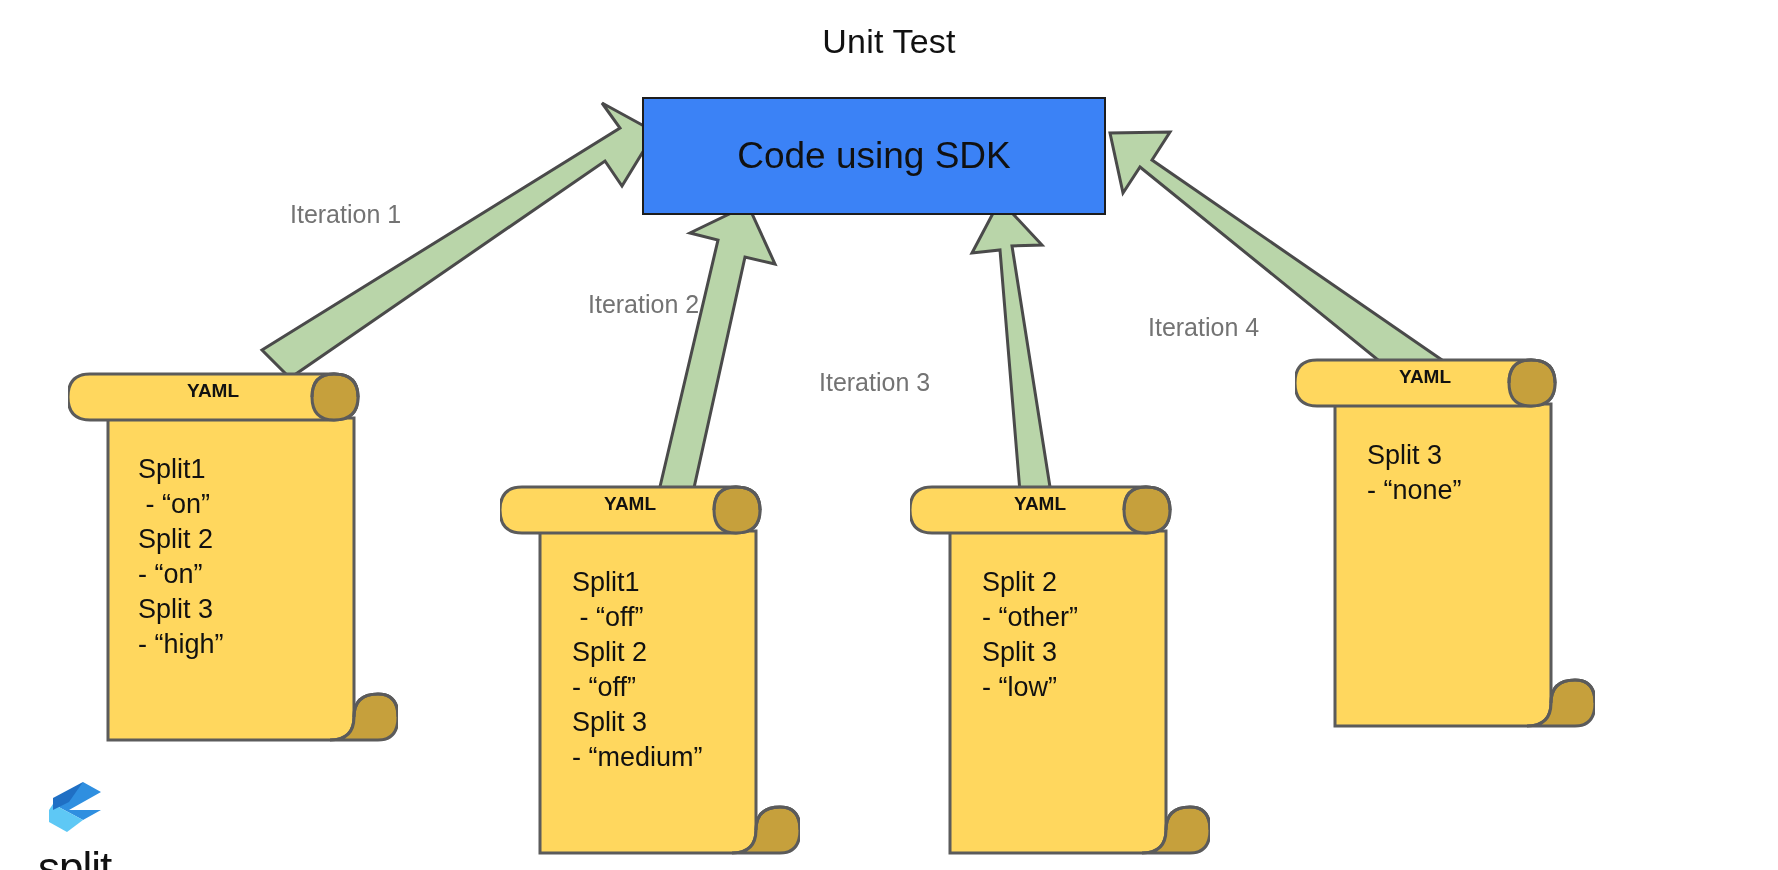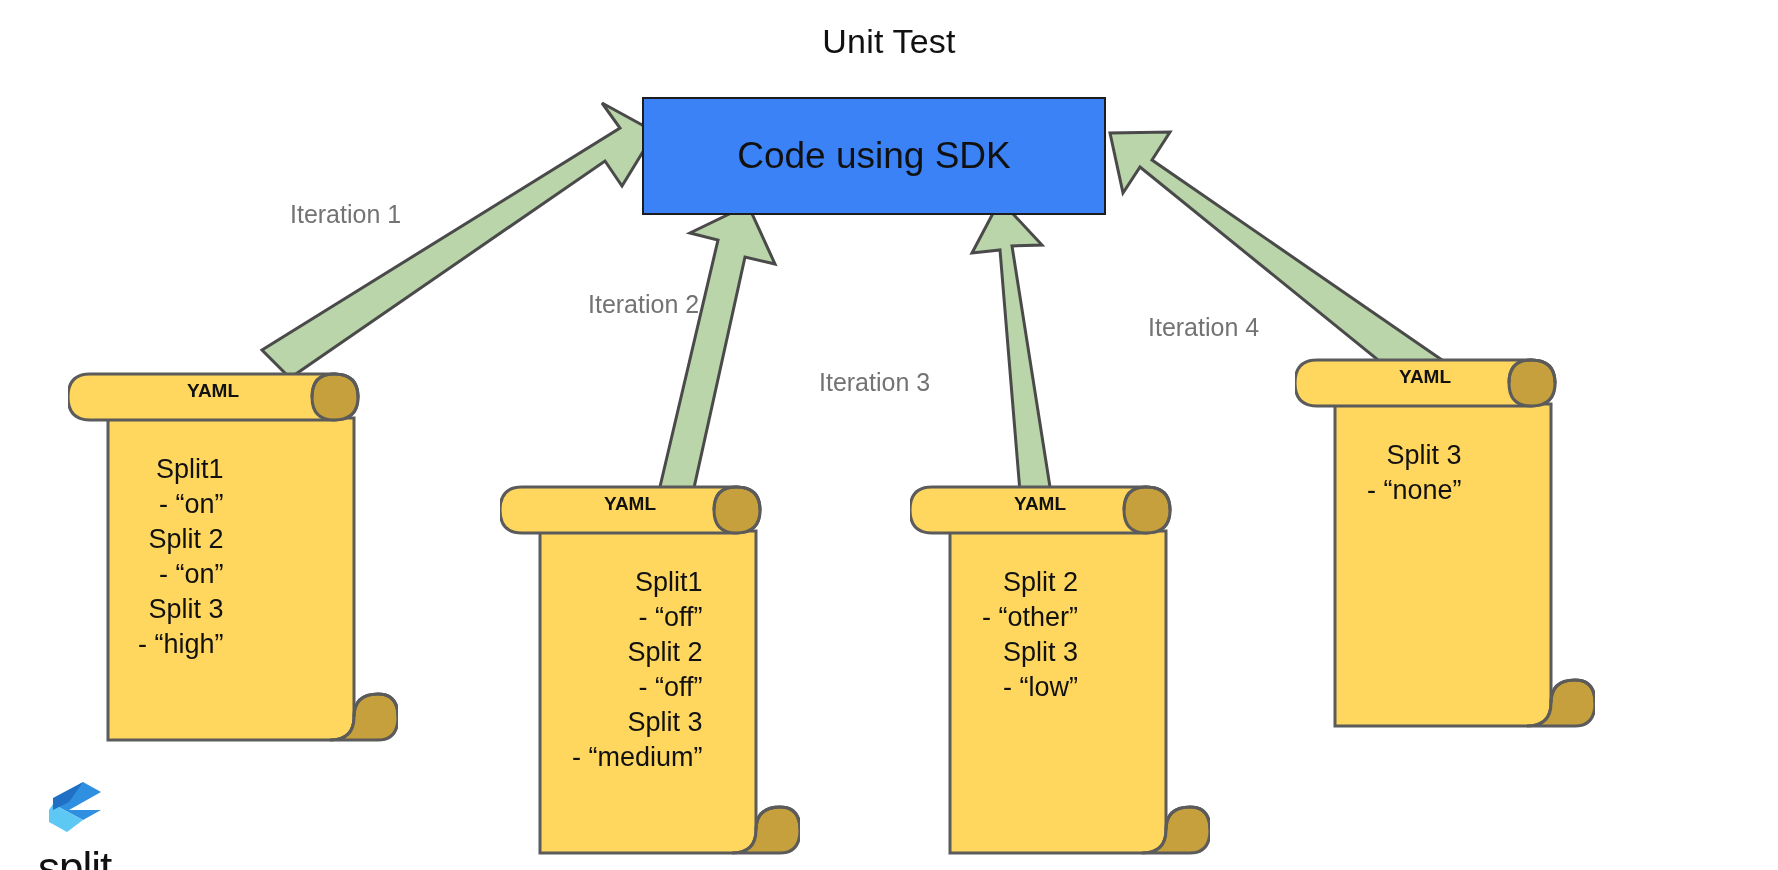--- a/index.html
+++ b/index.html
@@ -85,21 +85,20 @@
     color: #111111;
     pointer-events: none;
   }
   .yaml-body {
     position: absolute;
     font-size: 27px;
     line-height: 35px;
     color: #111111;
     white-space: pre;
     pointer-events: none;
-    text-align: right;
   }
 
   
   .split-logo {
     position: absolute;
     left: 38px;
     top: 780px;
     display: flex;
     align-items: center;
     gap: 12px;

